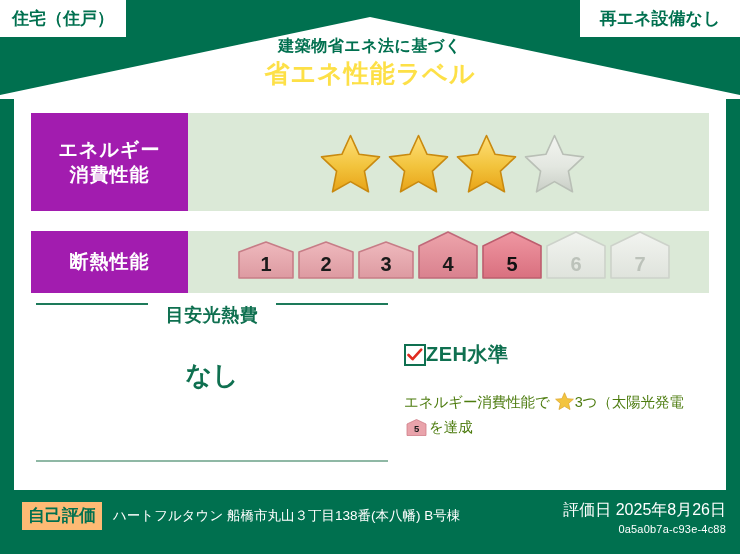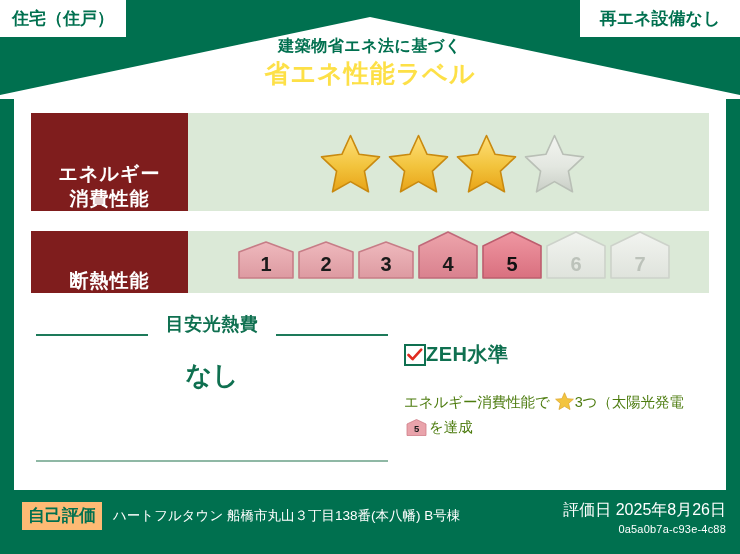--- a/index.html
+++ b/index.html
@@ -77,27 +77,27 @@
   
   .perf-row {
     position: absolute;
     display: flex;
     align-items: stretch;
   }
   #row-energy { left: 17px; top: 15px;  width: 678px; height: 98px; }
   #row-insul  { left: 17px; top: 133px; width: 678px; height: 62px; }
 
   .perf-label {
-    background: #7f1d1d;
+    background: #a21caf;
     color: #ffffff;
     font-weight: bold;
     font-size: 19px;
     line-height: 1.32;
     display: flex;
-    align-items: flex-end;
+    align-items: center;
     justify-content: center;
     text-align: center;
     width: 157px;
     flex: 0 0 157px;
     letter-spacing: 1px;
   }
   .perf-body {
     background: #dbe9d7;
     flex: 1 1 auto;
     display: flex;
@@ -118,24 +118,24 @@
     padding-bottom: 6px;
     margin-left: 10px;
   }
   .house { display: block; }
 
   
   #lower { position: absolute; left: 0; top: 205px; width: 712px; height: 187px; }
 
   #cost-head {
     position: absolute;
-    left: 22px; top: 9px;
+    left: 22px; top: 0;
     width: 352px;
     display: flex;
-    align-items: flex-end;
+    align-items: flex-start;
     gap: 18px;
   }
   .rule { flex: 1 1 auto; height: 2px; background: #1d7a5a; }
   #cost-head-title {
     color: #0f7050;
     font-weight: bold;
     font-size: 18px;
     white-space: nowrap;
     letter-spacing: 0.5px;
   }

